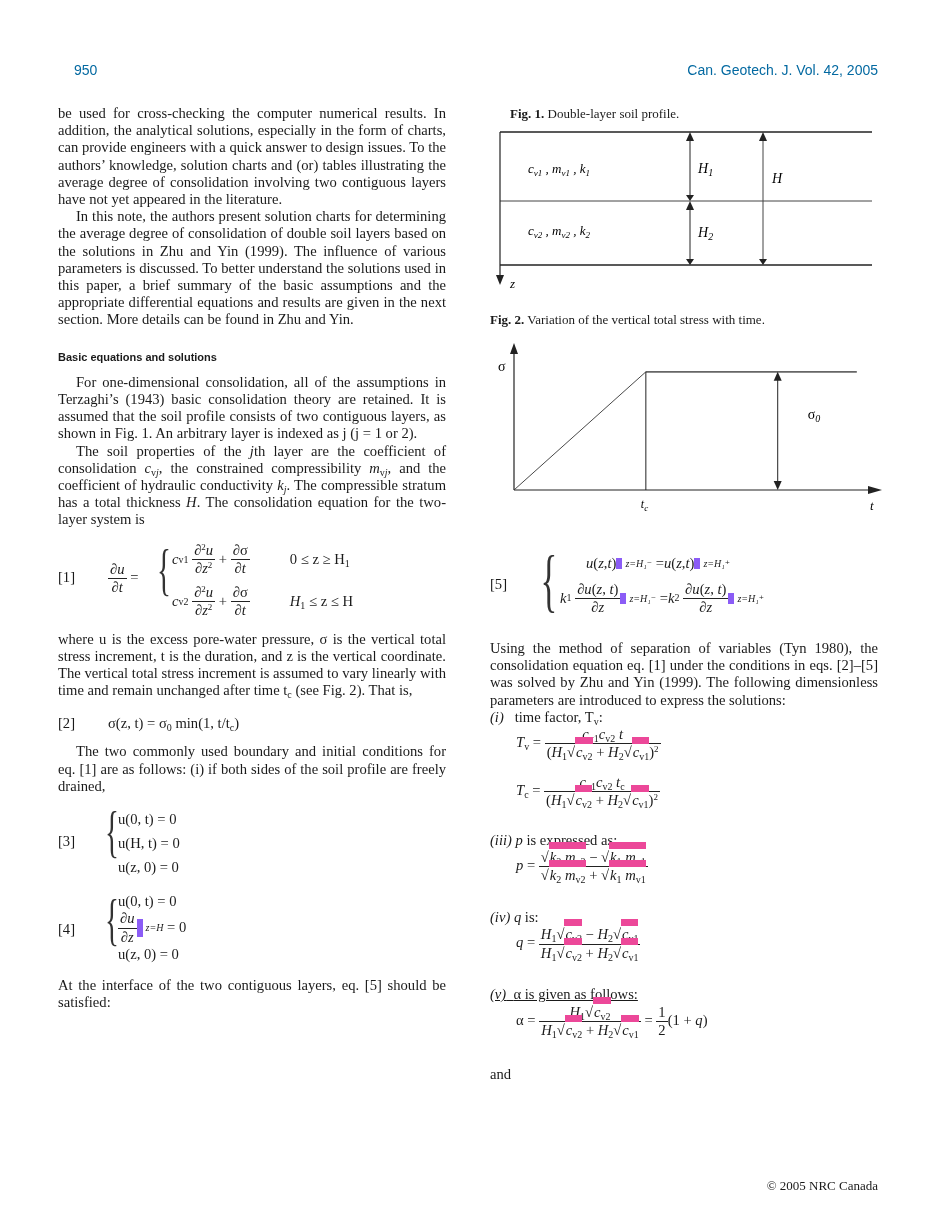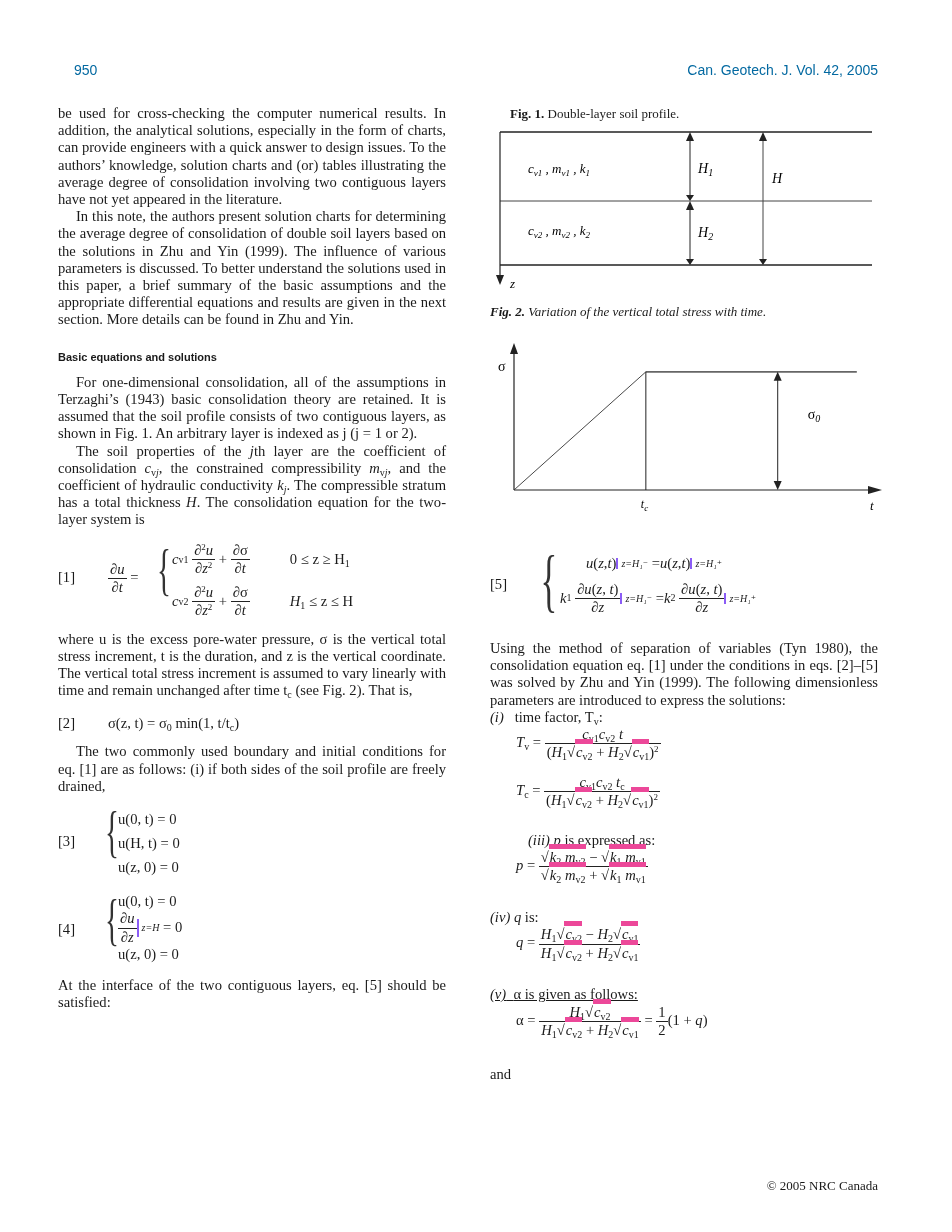--- a/index.html
+++ b/index.html
@@ -13,26 +13,26 @@
   i, .it { font-style:italic; }
   sub { font-size:10px; vertical-align:-3px; line-height:0; font-style:normal; }
   sup { font-size:9px; vertical-align:5px; line-height:0; }
   .eq { position:relative; height:auto; font-size:14.6px; }
   .eqnum { position:absolute; left:0; }
   .frac { display:inline-block; vertical-align:middle; text-align:center; }
   .frac > span { display:block; padding:0 2px; }
   .frac > span.num { border-bottom:1px solid #222; }
   .brace { display:inline-block; vertical-align:middle; font-size:58px; line-height:1; font-weight:100; transform:scaleX(0.5); color:#333; }
   .row { display:flex; align-items:center; height:auto; }
-  .sqrt { border-top:5px solid #ec4899; padding-left:1px; }
+  .sqrt { border-top:7px solid #ec4899; padding-left:1px; }
   .figcap { font-size:13px; margin:0; }
   .figcap b { font-weight:bold; }
   .footer { position:absolute; right:74px; top:1178px; font-size:13px;text-align:right; }
   svg text { font-family:"Liberation Serif", serif; }
-  .bar { display:inline-block; border-left:2px solid #8b5cf6; padding-left:3px; font-size:10px; font-style:italic; }
+  .bar { display:inline-block; border-left:6px solid #8b5cf6; padding-left:3px; font-size:10px; font-style:italic; }
 </style>
 </head>
 <body>
 
 <div class="runhead" style="left:74px;">950</div>
 <div class="runhead" style="right:74px;">Can. Geotech. J. Vol. 42, 2005</div>
 
 <div class="col" style="left:58px; top:105px;">
   <p>be used for cross-checking the computer numerical results. In addition, the analytical solutions, especially in the form of charts, can provide engineers with a quick answer to design issues. To the authors’ knowledge, solution charts and (or) tables illustrating the average degree of consolidation involving two contiguous layers have not yet appeared in the literature.</p>
   <p class="indent">In this note, the authors present solution charts for determining the average degree of consolidation of double soil layers based on the solutions in Zhu and Yin (1999). The influence of various parameters is discussed. To better understand the solutions used in this paper, a brief summary of the basic assumptions and the appropriate differential equations and results are given in the next section. More details can be found in Zhu and Yin.</p>
@@ -131,21 +131,21 @@
   <line x1="273" y1="10" x2="273" y2="137" stroke="#444"></line>
   <polygon points="269,16 277,16 273,7" fill="#222"></polygon>
   <polygon points="269,134 277,134 273,140" fill="#222"></polygon>
   <text x="38" y="48" font-size="13" font-style="italic">c<tspan font-size="9" dy="3">v1</tspan><tspan dy="-3"> , m</tspan><tspan font-size="9" dy="3">v1</tspan><tspan dy="-3"> , k</tspan><tspan font-size="9" dy="3">1</tspan></text>
   <text x="38" y="110" font-size="13" font-style="italic">c<tspan font-size="9" dy="3">v2</tspan><tspan dy="-3"> , m</tspan><tspan font-size="9" dy="3">v2</tspan><tspan dy="-3"> , k</tspan><tspan font-size="9" dy="3">2</tspan></text>
   <text x="208" y="48" font-size="14" font-style="italic">H<tspan font-size="10" dy="3">1</tspan></text>
   <text x="208" y="112" font-size="14" font-style="italic">H<tspan font-size="10" dy="3">2</tspan></text>
   <text x="282" y="58" font-size="14" font-style="italic">H</text>
 </svg>
 
-<p class="figcap" style="position:absolute; left:490px; top:304px;font-style:italic;"><b>Fig. 2.</b><span> Variation of the vertical total stress with time.</span></p>
+<p class="figcap" style="position:absolute; left:490px; top:312px;"><b>Fig. 2.</b><span> Variation of the vertical total stress with time.</span></p>
 
 <svg id="fig2" style="position:absolute; left:490px; top:338px;" width="400" height="180">
   <line x1="24" y1="152" x2="24" y2="8" stroke="#222" stroke-width="1.2"></line>
   <polygon points="20,16 28,16 24,5" fill="#222"></polygon>
   <line x1="24" y1="152" x2="383" y2="152" stroke="#222" stroke-width="1.2"></line>
   <polygon points="378,148 378,156 392,152" fill="#222"></polygon>
   <text x="8" y="33" font-size="14">σ</text>
   <text x="380" y="172" font-size="13" font-style="italic">t</text>
   <g id="fig2-marks">
       <line x1="24" y1="152" x2="155.85185185185185" y2="33.81818181818183" stroke="#333" stroke-width="0.9"></line>
@@ -176,21 +176,21 @@
 
 <div class="col" style="left:490px; top:640px;">
   <p>Using the method of separation of variables (Tyn 1980), the consolidation equation eq. [1] under the conditions in eqs. [2]–[5] was solved by Zhu and Yin (1999). The following dimensionless parameters are introduced to express the solutions:</p>
   <p><i>(i)</i>&nbsp;&nbsp;&nbsp;<span>time factor, T</span><sub>v</sub>:</p>
   <div class="eq" style="height:48px; padding-left:26px;">
     <i>T</i><sub>v</sub> = <span class="frac"><span class="num"><i>c</i><sub>v1</sub><i>c</i><sub>v2</sub> <i>t</i></span><span>(<i>H</i><sub>1</sub>√<span class="sqrt"><i>c</i><sub>v2</sub></span> + <i>H</i><sub>2</sub>√<span class="sqrt"><i>c</i><sub>v1</sub></span>)<sup>2</sup></span></span>
   </div>
   <div class="eq" style="height:48px; padding-left:26px;">
     <i>T</i><sub>c</sub> = <span class="frac"><span class="num"><i>c</i><sub>v1</sub><i>c</i><sub>v2</sub> <i>t</i><sub>c</sub></span><span>(<i>H</i><sub>1</sub>√<span class="sqrt"><i>c</i><sub>v2</sub></span> + <i>H</i><sub>2</sub>√<span class="sqrt"><i>c</i><sub>v1</sub></span>)<sup>2</sup></span></span>
   </div>
-  <p style="margin-top:10px;margin-left:38px;"><i>(iii)</i>&nbsp;<i>p</i><span> is expressed as:</span></p>
+  <p style="margin-top:10px;"><i>(iii)</i>&nbsp;<i>p</i><span> is expressed as:</span></p>
   <div class="eq" style="height:50px; padding-left:26px;">
     <i>p</i> = <span class="frac"><span class="num">√<span class="sqrt"><i>k</i><sub>2</sub> <i>m</i><sub>v2</sub></span> − √<span class="sqrt"><i>k</i><sub>1</sub> <i>m</i><sub>v1</sub></span></span><span>√<span class="sqrt"><i>k</i><sub>2</sub> <i>m</i><sub>v2</sub></span> + √<span class="sqrt"><i>k</i><sub>1</sub> <i>m</i><sub>v1</sub></span></span></span>
   </div>
   <p style="margin-top:10px;"><i>(iv)</i>&nbsp;<i>q</i><span> is:</span></p>
   <div class="eq" style="height:50px; padding-left:26px;">
     <i>q</i> = <span class="frac"><span class="num"><i>H</i><sub>1</sub>√<span class="sqrt"><i>c</i><sub>v2</sub></span> − <i>H</i><sub>2</sub>√<span class="sqrt"><i>c</i><sub>v1</sub></span></span><span><i>H</i><sub>1</sub>√<span class="sqrt"><i>c</i><sub>v2</sub></span> + <i>H</i><sub>2</sub>√<span class="sqrt"><i>c</i><sub>v1</sub></span></span></span>
   </div>
   <p style="margin-top:10px;text-decoration:underline;"><i>(v)</i>&nbsp;&nbsp;<span>α is given as follows:</span></p>
   <div class="eq" style="height:50px; padding-left:26px;">
     α = <span class="frac"><span class="num"><i>H</i><sub>1</sub>√<span class="sqrt"><i>c</i><sub>v2</sub></span></span><span><i>H</i><sub>1</sub>√<span class="sqrt"><i>c</i><sub>v2</sub></span> + <i>H</i><sub>2</sub>√<span class="sqrt"><i>c</i><sub>v1</sub></span></span></span> = <span class="frac"><span class="num">1</span><span>2</span></span>(1 + <i>q</i>)

